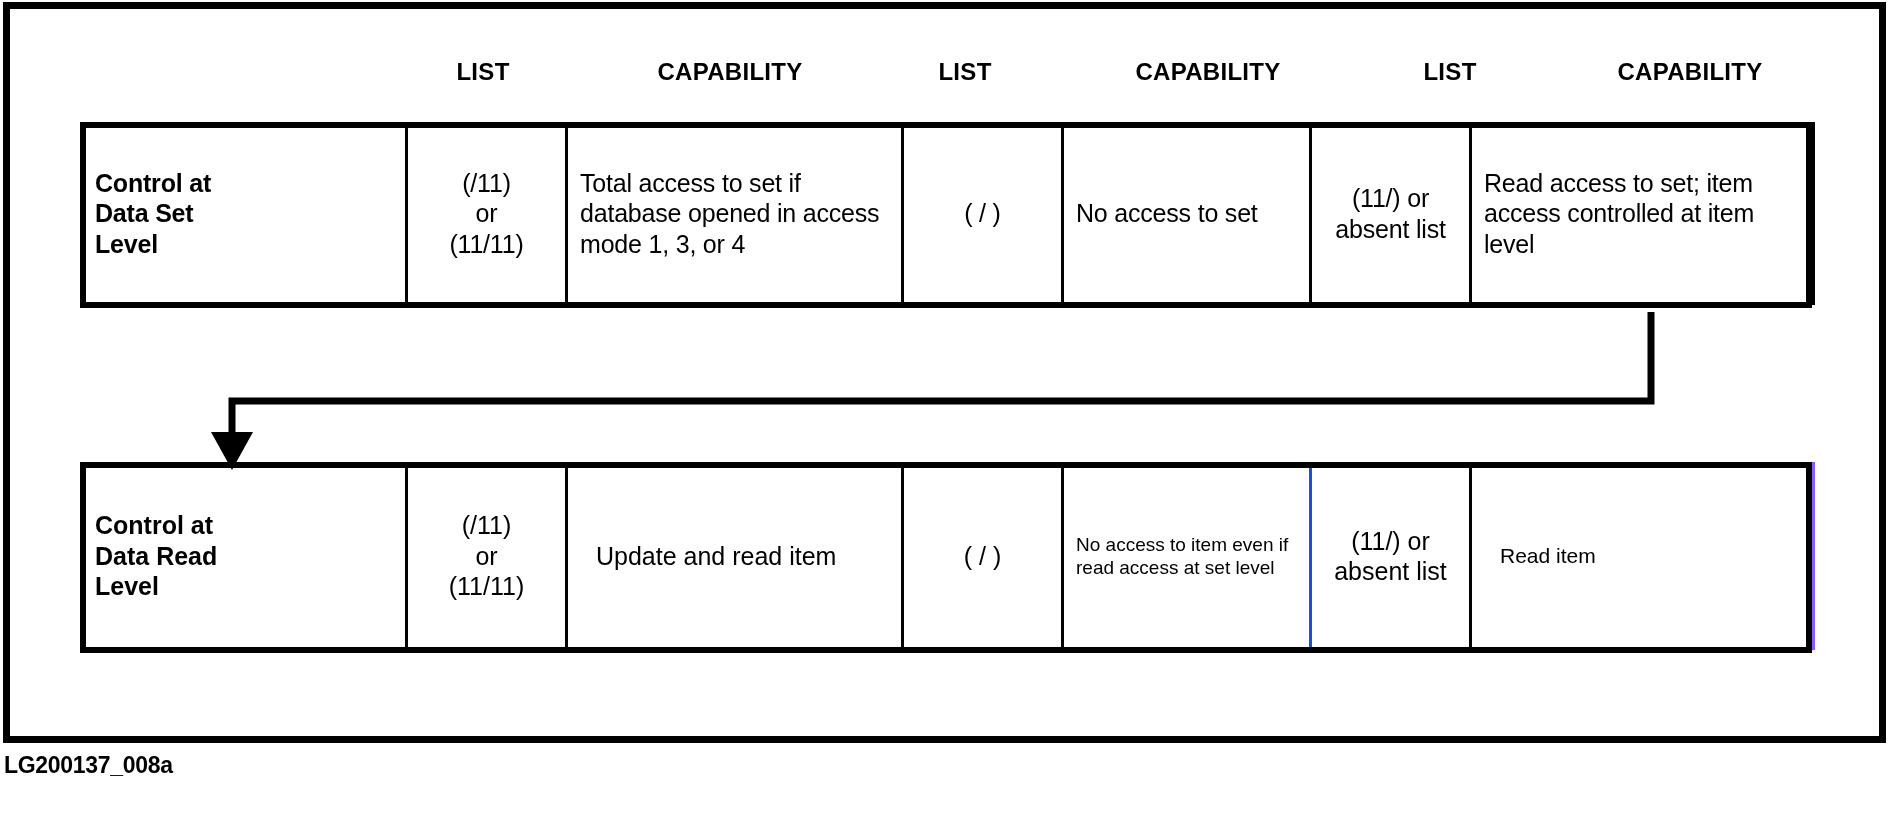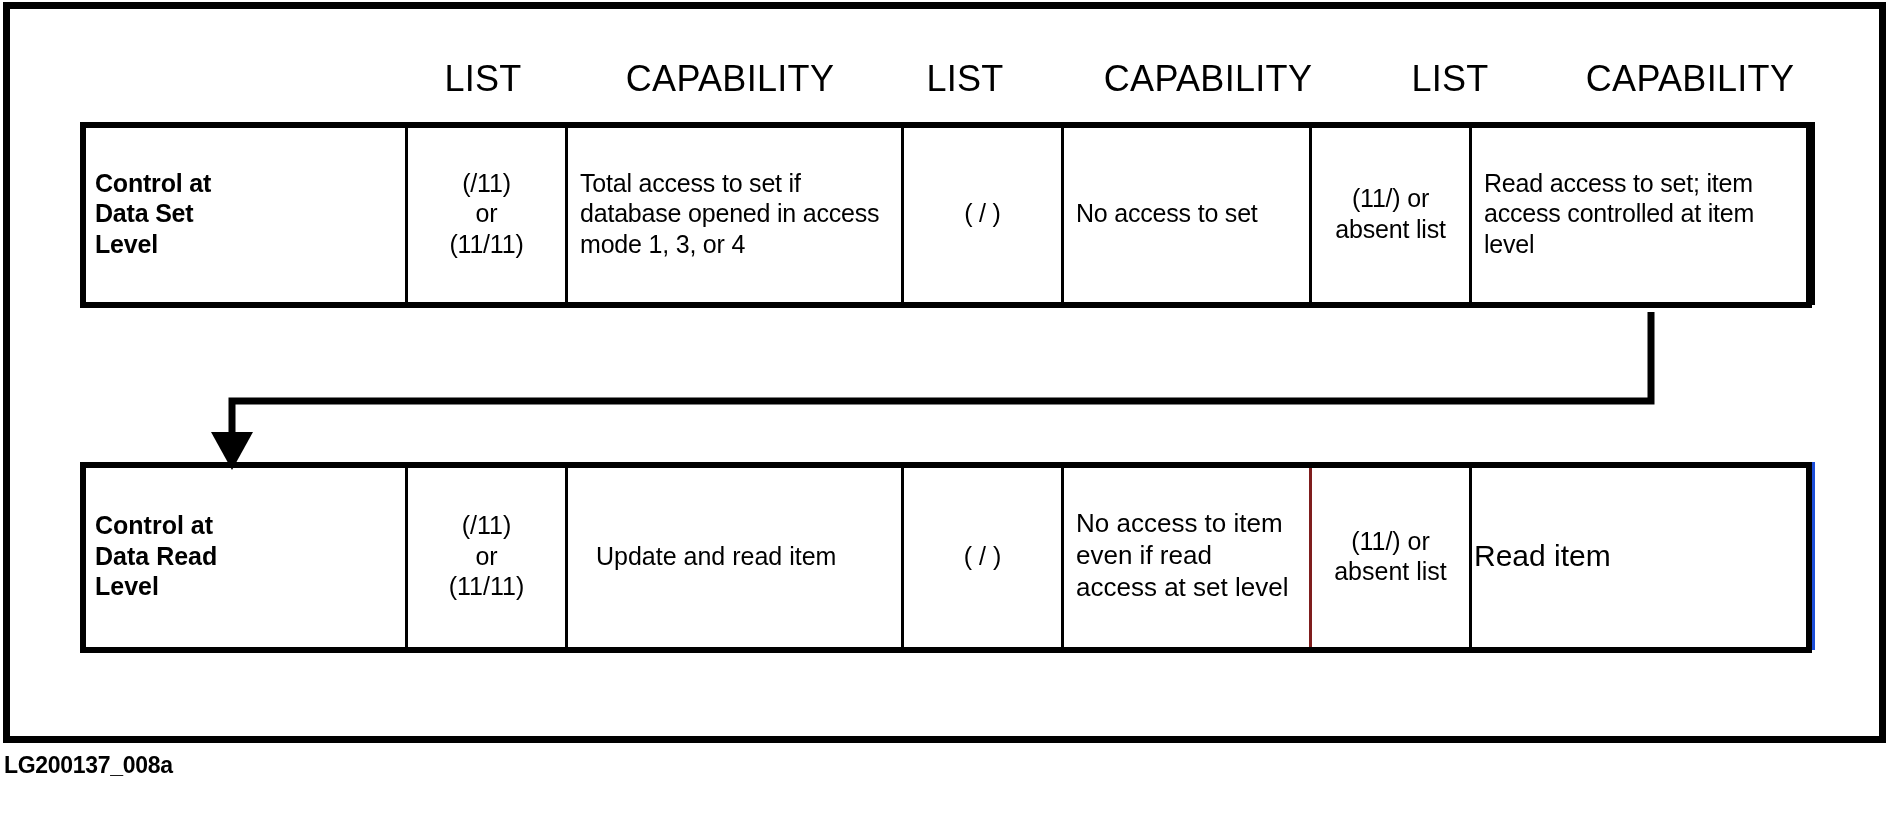--- a/index.html
+++ b/index.html
@@ -74,22 +74,22 @@
     position: absolute;
     left: 80px;
     top: 58px;
     width: 1732px;
     height: 46px;
   }
   .colhead {
     position: absolute;
     top: 0;
     text-align: center;
-    font-size: 36px;
-    font-weight: normal;
+    font-size: 24px;
+    font-weight: bold;
     letter-spacing: 0.3px;
     white-space: nowrap;
   }
 
   
   #connector {
     position: absolute;
     left: 0;
     top: 0;
     width: 1891px;
@@ -153,23 +153,23 @@
       <div>Data  Read</div>
       <div>Level</div>
     </td>
     <td class="c-list" style="border:3px solid #000;vertical-align:middle;padding:6px 12px;font-size:25px;line-height:1.22;text-align:center;box-sizing:border-box;">
       <div>(/11)</div>
       <div>or</div>
       <div>(11/11)</div>
     </td>
     <td class="c-cap1" style="border:3px solid #000;vertical-align:middle;padding:6px 28px;font-size:25px;line-height:1.22;box-sizing:border-box;">Update and read item</td>
     <td class="c-list2" style="border:3px solid #000;vertical-align:middle;padding:6px 12px;font-size:25px;line-height:1.22;text-align:center;box-sizing:border-box;">( / )</td>
-    <td class="c-cap2" style="border:3px solid #7f1d1d;vertical-align:middle;padding:6px 12px;font-size:26px;line-height:1.22;box-sizing:border-box;margin-left:8px;">No access to item even if read access at set level</td>
+    <td class="c-cap2" style="border:3px solid #1d4ed8;vertical-align:middle;padding:6px 12px;font-size:19px;line-height:1.22;box-sizing:border-box;margin-left:8px;">No access to item even if read access at set level</td>
     <td class="c-list3" style="border:3px solid #000;vertical-align:middle;padding:6px 12px;font-size:25px;line-height:1.22;text-align:center;box-sizing:border-box;">(11/) or absent list</td>
-    <td class="c-cap3" style="border:3px solid #1d4ed8;vertical-align:middle;padding:6px 2px;font-size:30px;line-height:1.22;box-sizing:border-box;">Read item</td>
+    <td class="c-cap3" style="border:3px solid #8b5cf6;vertical-align:middle;padding:6px 28px;font-size:21px;line-height:1.22;box-sizing:border-box;">Read item</td>
   </tr>
 </tbody>
   </table>
 <div class="rowblock" style="left:80px;top:462px;width:1732px;height:191px;"></div>
 
 <svg id="connector" viewBox="0 0 1891 818" width="1891" height="818" xmlns="http://www.w3.org/2000/svg">
 
   <path d="M 1651 312 L 1651 401 L 232 401 L 232 442" fill="none" stroke="#000000" stroke-width="7" stroke-linecap="butt" stroke-linejoin="miter"></path>
   <polygon points="232,470 211,432 253,432" fill="#000000"></polygon>
 </svg>

